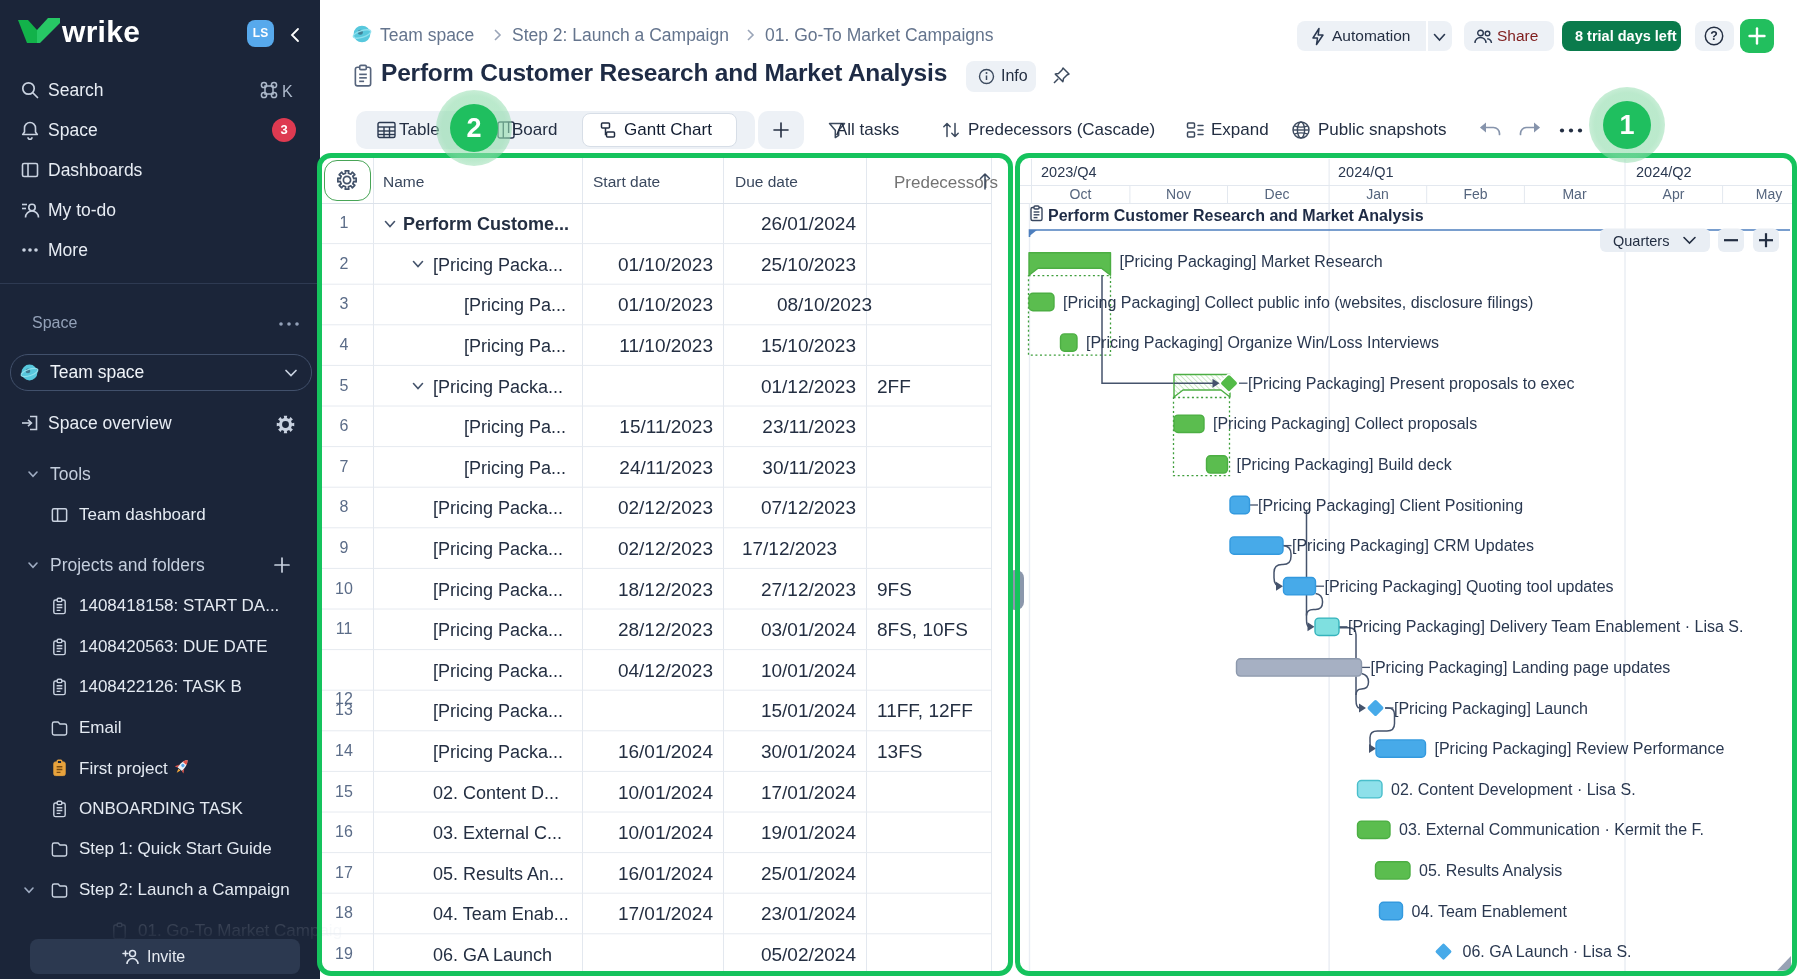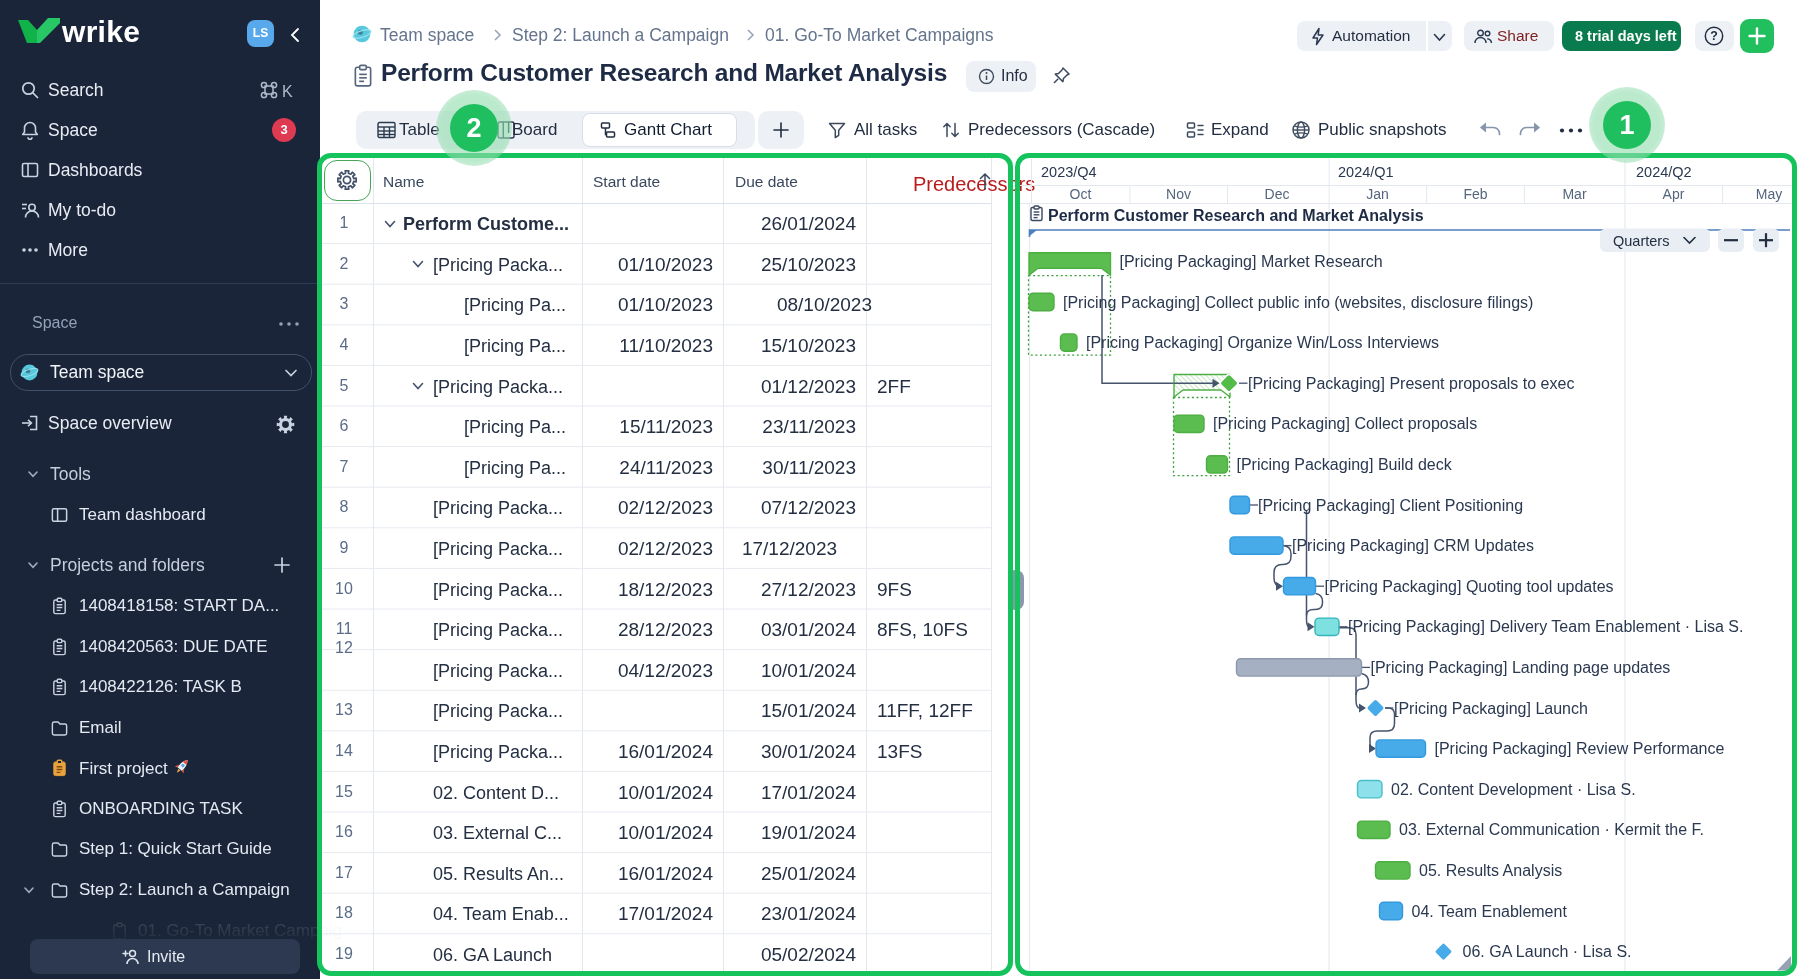--- a/index.html
+++ b/index.html
@@ -354,21 +354,21 @@
     <svg class="abs" style="left:772px;top:121px" width="18" height="18" viewBox="0 0 18 18">
         <g stroke="#232E42" stroke-width="1.6" stroke-linecap="round">
           <line x1="9" y1="2" x2="9" y2="16"></line>
           <line x1="2" y1="9" x2="16" y2="9"></line>
         </g>
       </svg>
 
     <svg class="abs" style="left:828px;top:121px" width="18" height="18" viewBox="0 0 18 18">
         <path d="M1.5,2.5 h15 l-5.8,6.8 v5 l-3.4,2.2 v-7.2 z" fill="none" stroke="#3C4A5E" stroke-width="1.5" stroke-linejoin="round"></path>
       </svg>
-    <div class="abs" style="left:854px;top:120px;font-size:17px;color:#232E42;">All tasks</div>
+    <div class="abs" style="left:836px;top:120px;font-size:17px;color:#232E42;">All tasks</div>
     <svg class="abs" style="left:941px;top:120px" width="20" height="20" viewBox="0 0 20 20">
         <g stroke="#3C4A5E" stroke-width="1.5" fill="none" stroke-linecap="round" stroke-linejoin="round">
           <path d="M6,16.5 V3.5 M6,3.5 L2.8,6.7 M6,3.5 L9.2,6.7"></path>
           <path d="M14,3.5 V16.5 M14,16.5 L10.8,13.3 M14,16.5 L17.2,13.3"></path>
         </g>
       </svg>
     <div class="abs" style="left:968px;top:120px;font-size:17px;color:#232E42;">Predecessors (Cascade)</div>
     <svg class="abs" style="left:1186px;top:121px" width="19" height="18" viewBox="0 0 19 18">
         <g fill="none" stroke="#3C4A5E" stroke-width="1.5">
           <rect x="1.5" y="2" width="7" height="5" rx="1"></rect>
@@ -469,21 +469,21 @@
       <line x1="321" y1="203.5" x2="991" y2="203.5" stroke="#DCE2EA" stroke-width="1"></line>
     </svg>
 
     <div class="abs" style="left:324px;top:160px;width:47px;height:41px;border:1.6px solid #48A557;border-radius:13px;"></div>
     <svg class="abs" style="left:337px;top:170px" width="20" height="20" viewBox="0 0 20 20">
         <path d="M19.2,8.2 L19.2,11.8 L16.8,11.4 L15.8,13.8 L17.8,15.3 L15.3,17.8 L13.8,15.8 L11.4,16.8 L11.8,19.2 L8.2,19.2 L8.6,16.8 L6.2,15.8 L4.7,17.8 L2.2,15.3 L4.2,13.8 L3.2,11.4 L0.8,11.8 L0.8,8.2 L3.2,8.6 L4.2,6.2 L2.2,4.7 L4.7,2.2 L6.2,4.2 L8.6,3.2 L8.2,0.8 L11.8,0.8 L11.4,3.2 L13.8,4.2 L15.3,2.2 L17.8,4.7 L15.8,6.2 L16.8,8.6 Z M13.6,10 a3.6,3.6 0 1 0 -7.2,0 a3.6,3.6 0 1 0 7.2,0 Z" fill="none" stroke="#44536B" stroke-width="1.7" stroke-linejoin="round"></path>
       </svg>
     <div class="abs" style="left:383px;top:173px;font-size:15.5px;color:#3A485E;">Name</div>
     <div class="abs" style="left:593px;top:173px;font-size:15.5px;color:#3A485E;">Start date</div>
     <div class="abs" style="left:735px;top:173px;font-size:15.5px;color:#3A485E;">Due date</div>
-    <div class="abs" style="left:913px;top:173px;font-size:20px;color:#b91c1c;">Predecessors</div>
+    <div class="abs" style="left:894px;top:173px;font-size:17px;color:#737373;">Predecessors</div>
     <svg class="abs" style="left:978px;top:171px" width="14" height="20" viewBox="0 0 14 20">
         <path d="M7,18 V3 M7,3 L2.5,7.5 M7,3 L11.5,7.5" fill="none" stroke="#3A485E" stroke-width="1.5" stroke-linecap="round" stroke-linejoin="round"></path>
       </svg>
 
     <div id="trows">
       <div class="rownum" style="top:214.2px;">1</div>
       <svg class="abs" style="left:383px;top:216.5px" width="14" height="14" viewBox="0 0 14 14">
           <path d="M2.5,4.5 L7,9.5 L11.5,4.5" fill="none" stroke="#44536B" stroke-width="1.6" stroke-linecap="round"></path>
         </svg>
       <div class="cell" style="left:403px;top:214.2px;font-weight:bold;">Perform Custome...</div>
@@ -529,21 +529,21 @@
       <div class="rownum" style="top:579.6px;">10</div>
       <div class="cell" style="left:433px;top:579.6px;">[Pricing Packa...</div>
       <div class="cell" style="left:585px;top:579.6px;width:128px;text-align:right;font-size:19px;">18/12/2023</div>
       <div class="cell" style="left:723px;top:579.6px;width:133px;text-align:right;font-size:19px;">27/12/2023</div>
       <div class="cell" style="left:877px;top:579.6px;font-size:19px;">9FS</div>
       <div class="rownum" style="top:620.2px;">11</div>
       <div class="cell" style="left:433px;top:620.2px;">[Pricing Packa...</div>
       <div class="cell" style="left:585px;top:620.2px;width:128px;text-align:right;font-size:19px;">28/12/2023</div>
       <div class="cell" style="left:723px;top:620.2px;width:133px;text-align:right;font-size:19px;">03/01/2024</div>
       <div class="cell" style="left:877px;top:620.2px;font-size:19px;">8FS, 10FS</div>
-      <div class="rownum" style="top:639px;">12</div>
+      <div class="rownum" style="top:690px;">12</div>
       <div class="cell" style="left:433px;top:660.8px;">[Pricing Packa...</div>
       <div class="cell" style="left:585px;top:660.8px;width:128px;text-align:right;font-size:19px;">04/12/2023</div>
       <div class="cell" style="left:723px;top:660.8px;width:133px;text-align:right;font-size:19px;">10/01/2024</div>
       <div class="rownum" style="top:701.4px;">13</div>
       <div class="cell" style="left:433px;top:701.4px;">[Pricing Packa...</div>
       <div class="cell" style="left:723px;top:701.4px;width:133px;text-align:right;font-size:19px;">15/01/2024</div>
       <div class="cell" style="left:877px;top:701.4px;font-size:19px;">11FF, 12FF</div>
       <div class="rownum" style="top:742.0px;">14</div>
       <div class="cell" style="left:433px;top:742.0px;">[Pricing Packa...</div>
       <div class="cell" style="left:585px;top:742.0px;width:128px;text-align:right;font-size:19px;">16/01/2024</div>

